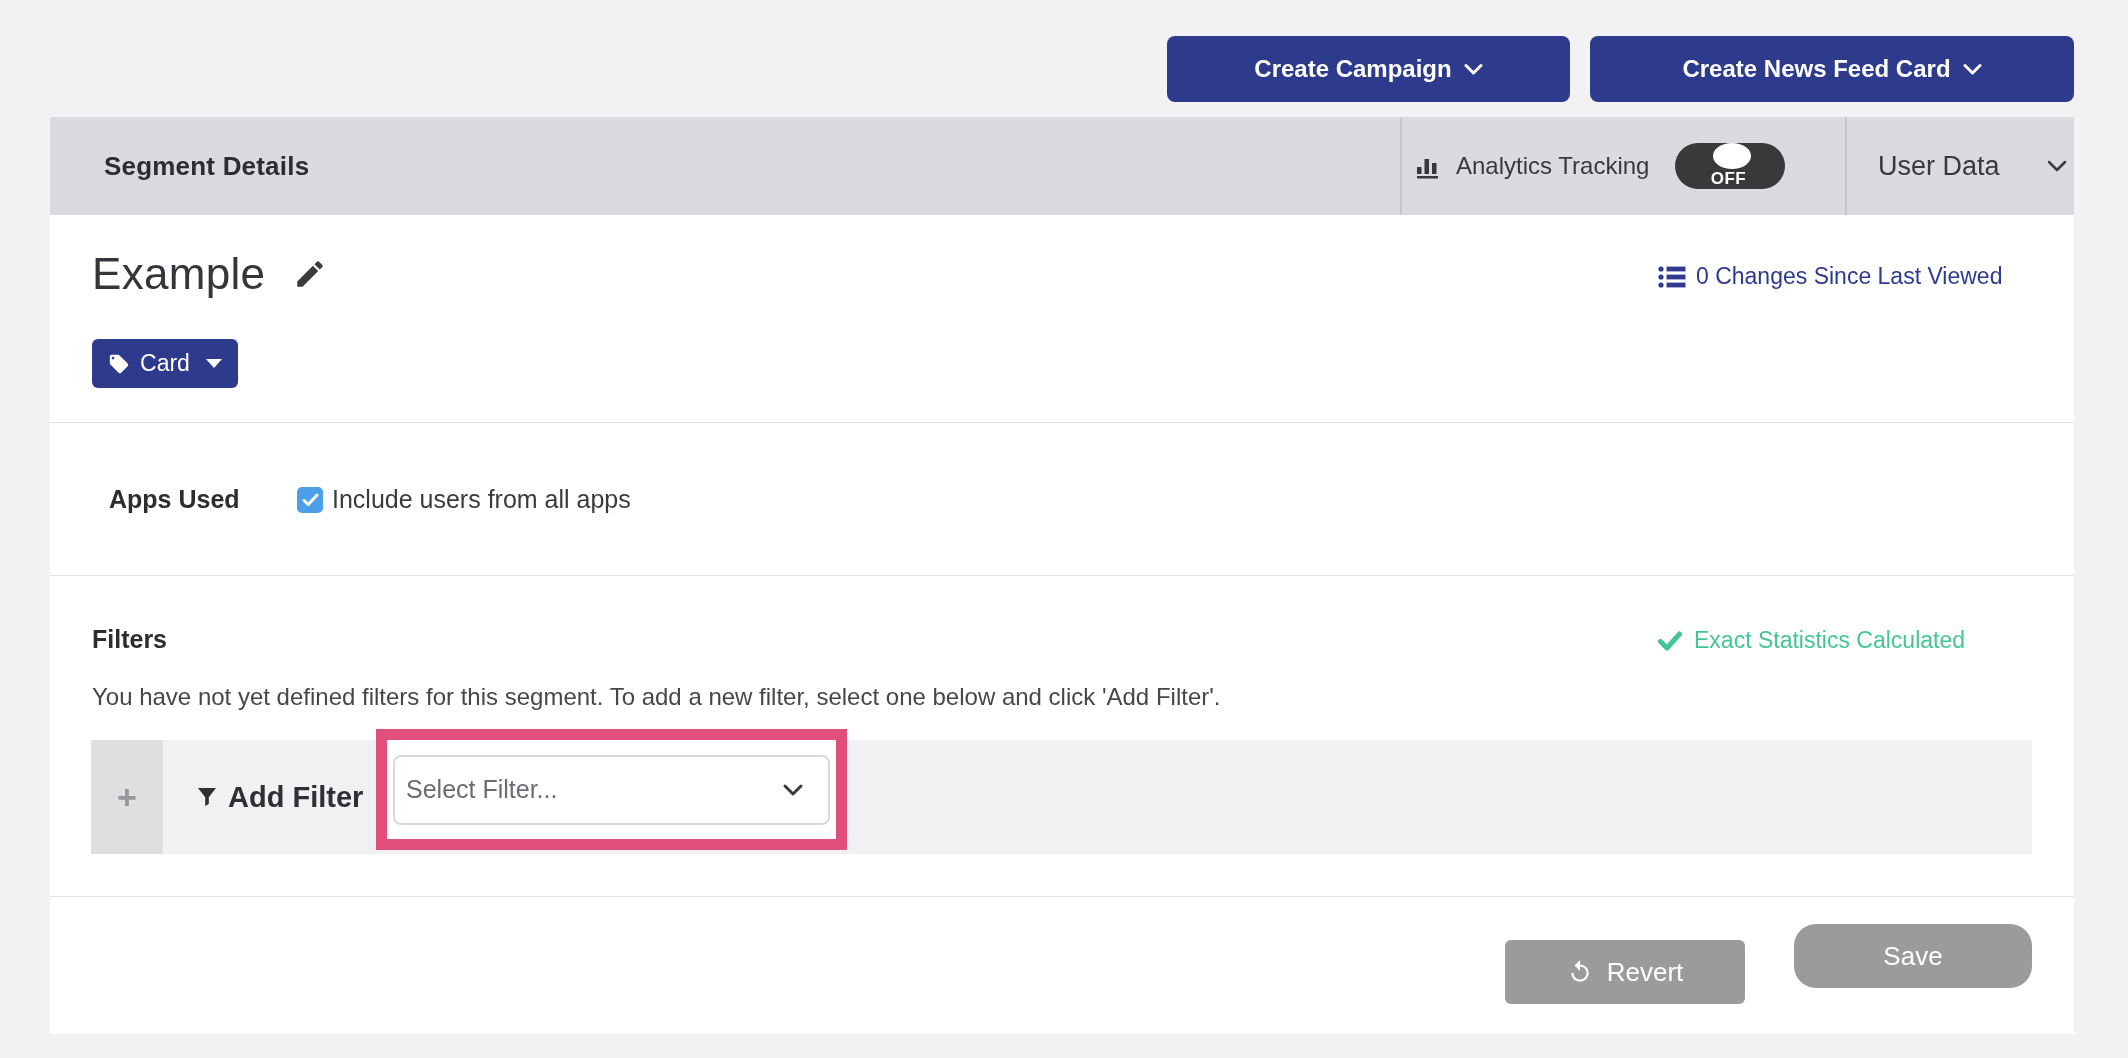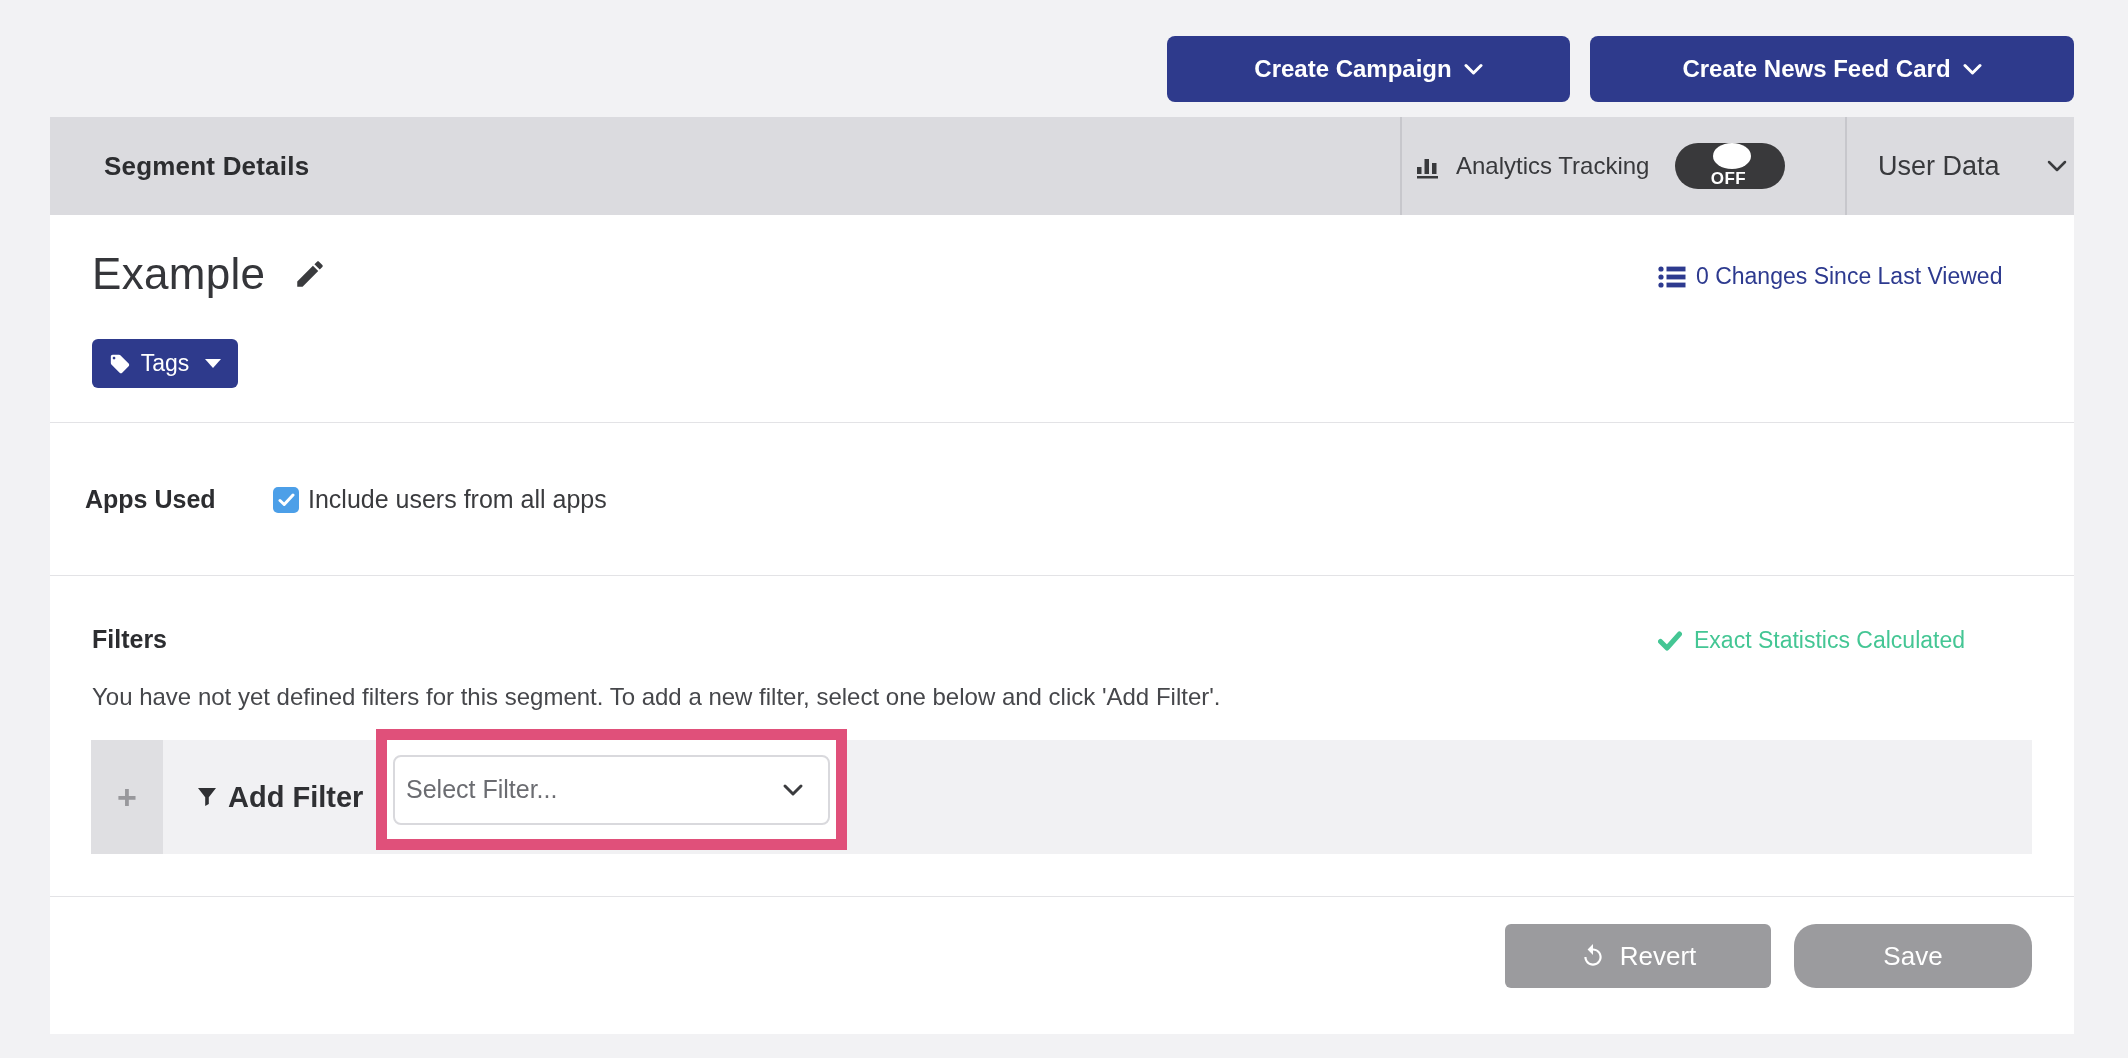--- a/index.html
+++ b/index.html
@@ -40,21 +40,21 @@
     color:#2D3A8F; font-size:23px; font-weight:500; cursor:pointer; }
 
   .tags-btn { position:absolute; left:42px; top:222px; width:146px; height:49px; background:#2E3A8C; border-radius:6px;
     display:flex; align-items:center; justify-content:center; gap:10px; color:#fff; font-size:23px; font-weight:500; cursor:pointer; }
   .caret-down { width:0; height:0; border-left:8px solid transparent; border-right:8px solid transparent; border-top:9px solid #FFFFFF; margin-left:6px; }
 
   .h-divider { position:absolute; left:0; width:2024px; height:1px; background:#E3E3E6; }
   .div-a { top:305px; } .div-b { top:458px; } .div-c { top:779px; }
 
   
-  .apps-row { position:absolute; left:35px; top:368px; display:flex; align-items:center; }
+  .apps-row { position:absolute; left:59px; top:368px; display:flex; align-items:center; }
   .apps-label { font-size:25px; font-weight:700; color:#2C2D30; width:188px; }
   .checkbox { width:26px; height:26px; border-radius:5px; background:#4C9FE8; display:flex; align-items:center; justify-content:center; cursor:pointer; }
   .checkbox-label { font-size:25px; color:#3A3B3E; margin-left:9px; }
 
   
   .filters-heading { position:absolute; left:42px; top:508px; font-size:25px; font-weight:700; color:#2C2D30; }
   .stats-status { position:absolute; left:1608px; top:510px; display:flex; align-items:center; gap:12px;
     color:#44C694; font-size:23px; font-weight:500; }
   .filters-help { position:absolute; left:42px; top:566px; font-size:24px; color:#46474B; }
 
@@ -67,21 +67,21 @@
   .annotation-box { position:absolute; left:285px; top:-11px; width:471px; height:121px;
     background:#FFFFFF; border:11px solid #E0507A; display:flex; align-items:center; justify-content:center; z-index:2; }
   .fake-select { width:437px; height:70px; background:#FFFFFF; border:2px solid #D9D9DD; border-radius:8px;
     display:flex; align-items:center; cursor:pointer; }
   .fake-select-text { flex:1; padding-left:11px; font-size:25px; color:#6B6C71; }
   .fake-select-chevron { padding-right:24px; display:flex; }
 
   
   .btn-gray { position:absolute; top:807px; height:64px; background:#9B9B9E; border-radius:6px;
     color:#FFFFFF; font-size:26px; font-weight:500; display:flex; align-items:center; justify-content:center; gap:14px; cursor:pointer; }
-  .btn-revert { left:1455px; width:266px; }
+  .btn-revert { left:1455px; width:240px;margin-top:16px; }
   .btn-save { left:1744px; width:238px;border-radius:22px; }
 
   svg { display:block; }
 </style>
 </head>
 <body>
 
 <div class="stage">
 
   <div class="btn-primary btn-newsfeed">
@@ -157,21 +157,21 @@
       </span>
       <span>0 Changes Since Last Viewed</span>
     </div>
 
     <div class="tags-btn">
       <span>
         <svg width="22" height="22" viewBox="0 0 24 24" fill="#FFFFFF">
           <path d="M21.41 11.58l-9-9C12.05 2.22 11.55 2 11 2H4c-1.1 0-2 .9-2 2v7c0 .55.22 1.05.59 1.42l9 9c.36.36.86.58 1.41.58.55 0 1.05-.22 1.41-.59l7-7c.37-.36.59-.86.59-1.41 0-.55-.23-1.06-.59-1.42zM5.5 7C4.67 7 4 6.33 4 5.5S4.67 4 5.5 4 7 4.67 7 5.5 6.33 7 5.5 7z"></path>
         </svg>
       </span>
-      <span>Tags</span>
+      <span>Card</span>
       <span class="caret-down"></span>
     </div>
 
     <div class="h-divider div-a"></div>
 
     <div class="apps-row">
       <span class="apps-label">Apps Used</span>
       <span class="checkbox">
         <svg width="17" height="14" viewBox="0 0 17 14">
             <polyline points="2,7.5 6.2,11.5 15,2" fill="none" stroke="#FFFFFF" stroke-width="3" stroke-linecap="round" stroke-linejoin="round"></polyline>

